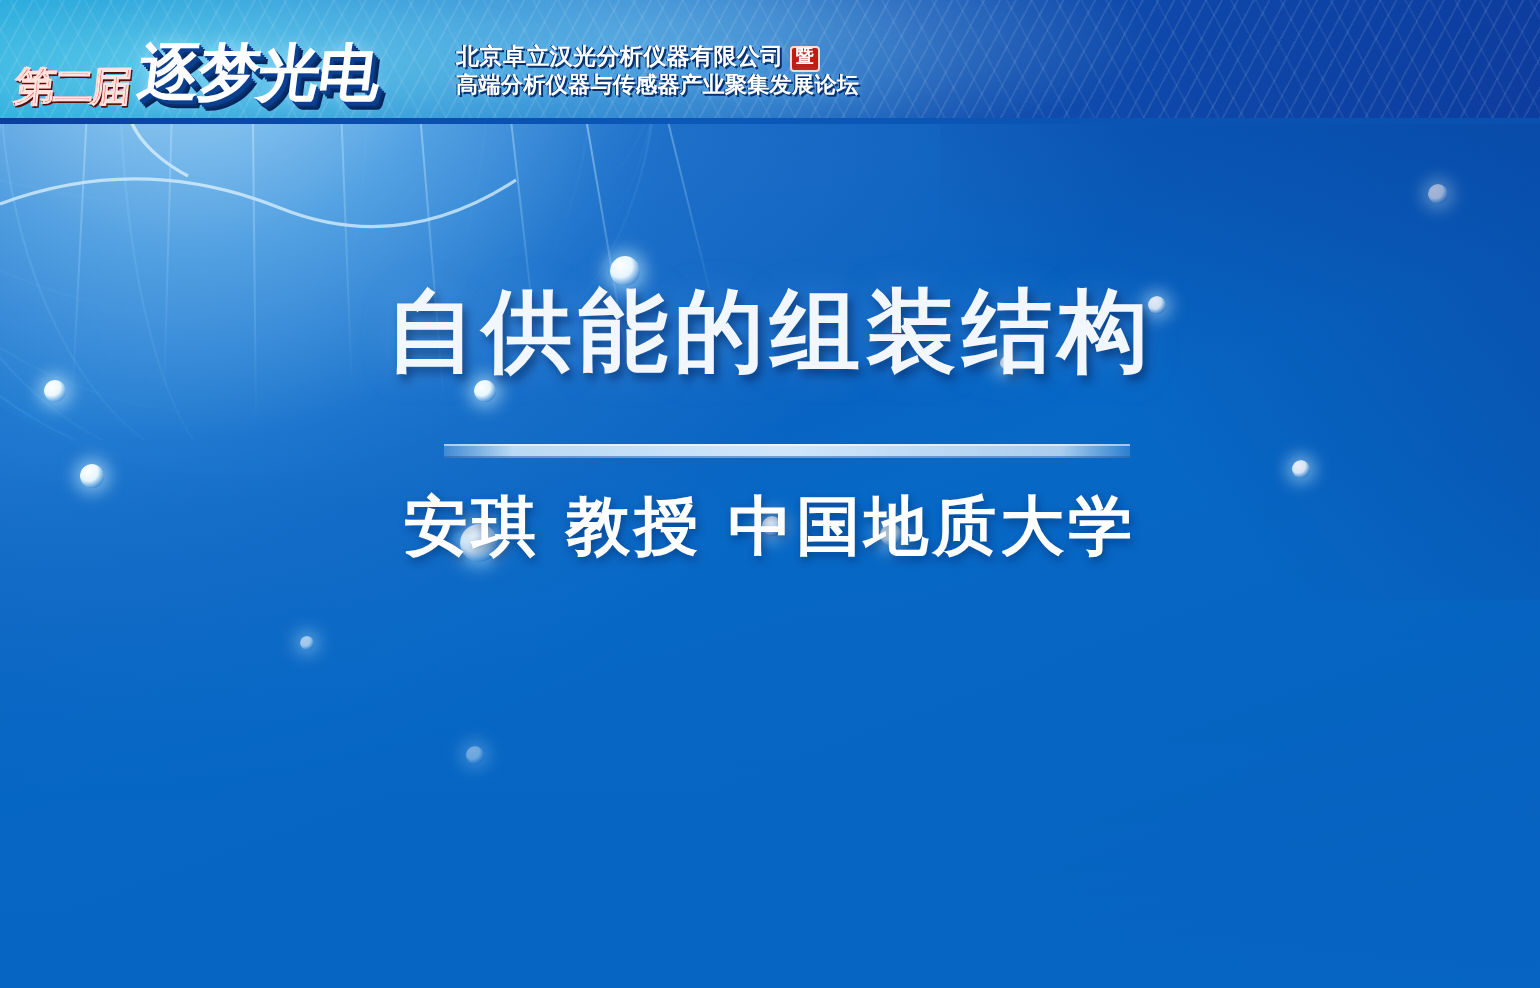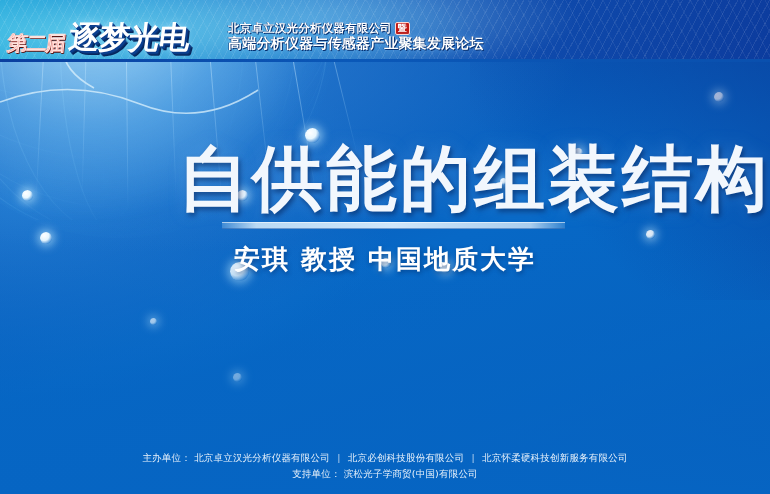--- a/index.html
+++ b/index.html
@@ -88,44 +88,43 @@
       4px 4px 0 #06255a, 0 0 9px rgba(170,225,255,.8);
   }
 
   .event-lines{position:absolute;left:228px;top:21px;}
   .event-line{
     color:#ffffff;font-weight:bold;line-height:1.22;white-space:nowrap;
     text-shadow:1px 1px 0 #07306f, -.5px 0 0 #07306f, 0 0 6px rgba(120,190,255,.6);
     letter-spacing:.2px;
   }
   .event-line.l1{font-size:11.5px;}
-  .event-line.l2{font-size:14px;}
+  .event-line.l2{font-size:11px;}
   .ji-badge{
     display:inline-block;font-size:9px;color:#ffffff;background:#c21b16;
     border:1px solid #ffd9d2;border-radius:2px;padding:0 2px;
     vertical-align:1px;margin-left:3px;font-weight:bold;text-shadow:none;
   }
 
   
   .title-block{position:absolute;left:0;right:0;top:142px;text-align:center;}
   .slide-title{
-    font-size:71px;font-weight:bold;color:#f2f7fd;letter-spacing:3px;
+    font-size:45px;font-weight:bold;color:#f2f7fd;letter-spacing:3px;
     line-height:1.05;margin:0;
     text-shadow:2px 3px 5px rgba(2,28,80,.55), 0 0 18px rgba(150,205,255,.25);
-    text-align:right;
   }
   .title-rule{
     position:absolute;left:222px;top:80px;width:343px;height:5px;
     background:linear-gradient(90deg,rgba(190,225,250,.25) 0%,#b9d9f4 10%,#cfe6fa 50%,#a9cdee 90%,rgba(190,225,250,.2) 100%);
     border-top:1px solid rgba(255,255,255,.55);
     border-bottom:1px solid rgba(40,95,170,.55);
   }
   .slide-subtitle{
     position:absolute;left:0;right:0;top:100px;
-    font-size:26px;font-weight:bold;color:#ffffff;letter-spacing:2px;
+    font-size:32px;font-weight:bold;color:#ffffff;letter-spacing:2px;
     text-shadow:1px 2px 4px rgba(2,28,80,.45);
   }
 
   
   .footer{
     position:absolute;left:0;right:0;bottom:11px;text-align:center;
     color:#e9f2fb;
   }
   .footer-line{font-size:9.5px;line-height:1.75;letter-spacing:.2px;white-space:nowrap;}
   .footer-sep{opacity:.75;margin:0 4px;}
@@ -222,28 +221,14 @@
 
     <div class="header-bottom-line"></div>
   </div>
 
   <div class="title-block">
     <h1 class="slide-title">自供能的组装结构</h1>
     <div class="title-rule"></div>
     <div class="slide-subtitle">安琪  教授  中国地质大学</div>
   </div>
 
-  <div class="footer">
-    <div class="footer-line">
-      <span>主办单位：</span>
-      <span>北京卓立汉光分析仪器有限公司</span>
-      <span class="footer-sep">|</span>
-      <span>北京必创科技股份有限公司</span>
-      <span class="footer-sep">|</span>
-      <span>北京怀柔硬科技创新服务有限公司</span>
-    </div>
-    <div class="footer-line">
-      <span>支持单位：</span>
-      <span>滨松光子学商贸(中国)有限公司</span>
-    </div>
-  </div>
 
 </div>
 
 </body></html>

